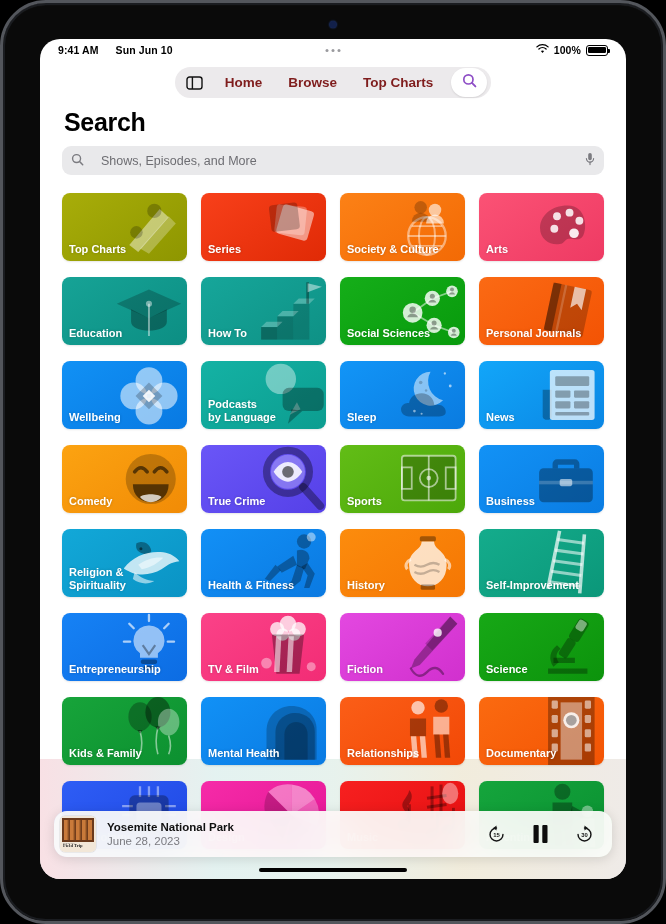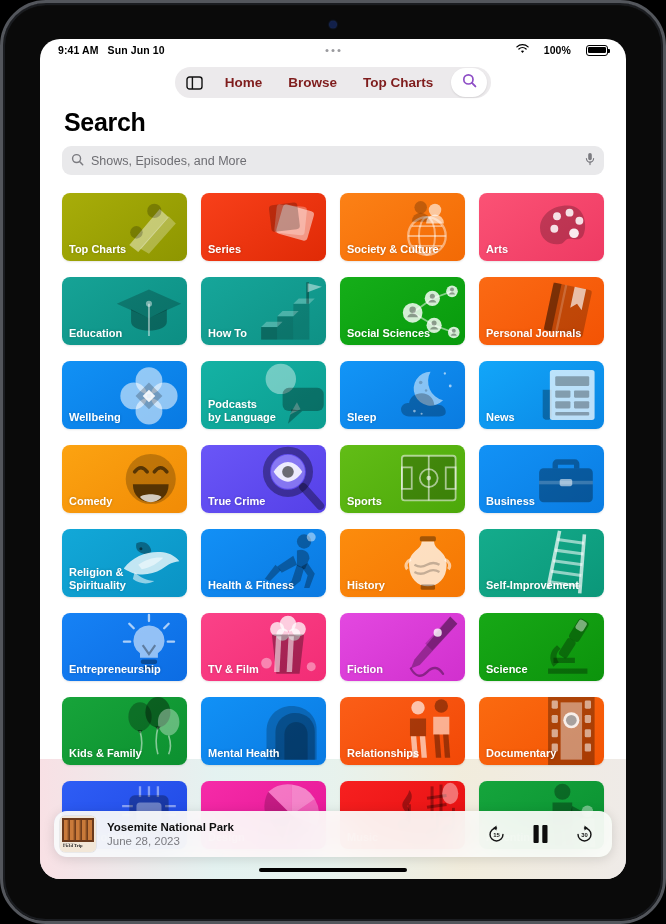--- a/index.html
+++ b/index.html
@@ -48,28 +48,28 @@
 
   
   #status-bar {
     position: relative; z-index: 5;
     height: 22px;
     display: flex; align-items: center;
     padding: 0 18px;
     font-size: 10.5px; font-weight: bold; color: #000;
     letter-spacing: .1px;
   }
-  #status-left { display: flex; gap: 9px; align-items: center; }
+  #status-left { display: flex; gap: 17px; align-items: center; }
   #status-dots {
     position: absolute; left: 50%; transform: translateX(-50%);
     display: flex; gap: 3px; align-items: center;
   }
   #status-dots i { width: 3px; height: 3px; border-radius: 50%; background: #9a9a9e; display:block; }
   #status-right {
-    margin-left: auto; display: flex; align-items: center; gap: 15px; text-align: center;
+    margin-left: auto; display: flex; align-items: center; gap: 5px; text-align: center;
   }
   .battery {
     width: 22px; height: 11px; border: 1.3px solid #000; border-radius: 3px;
     position: relative; display: inline-block;
   }
   .battery::after {
     content:""; position:absolute; right:-3.2px; top:3px;
     width:1.8px; height:4px; background:#000; border-radius:0 1px 1px 0;
   }
   .battery > span { position:absolute; inset:1.3px; background:#000; border-radius:1.2px; }
@@ -102,21 +102,21 @@
     box-shadow: 0 1px 2px rgba(0,0,0,.10);
   }
 
   
   #content { position: relative; z-index: 4; padding: 0 22px; }
   #page-title {
     font-size: 25px; font-weight: bold; color: #000;
     margin: 10px 0 9px 2px; letter-spacing: -.3px;
   }
   #search-field {
-    display: flex; align-items: center; gap: 7px;
+    display: flex; align-items: center; gap: 17px;
     background: #e9e9eb; border-radius: 9px;
     height: 29px; padding: 0 9px;
     cursor: text;
   }
   #search-placeholder { font-size: 12.5px; color: #6d6d72; flex: 1; }
 
   
   #grid {
     display: grid;
     grid-template-columns: repeat(4, 1fr);

